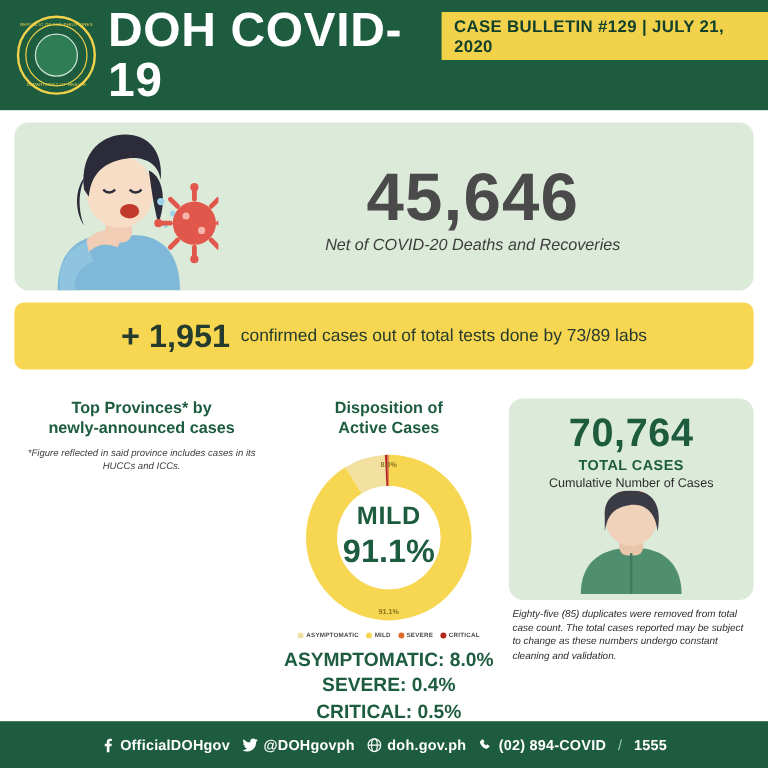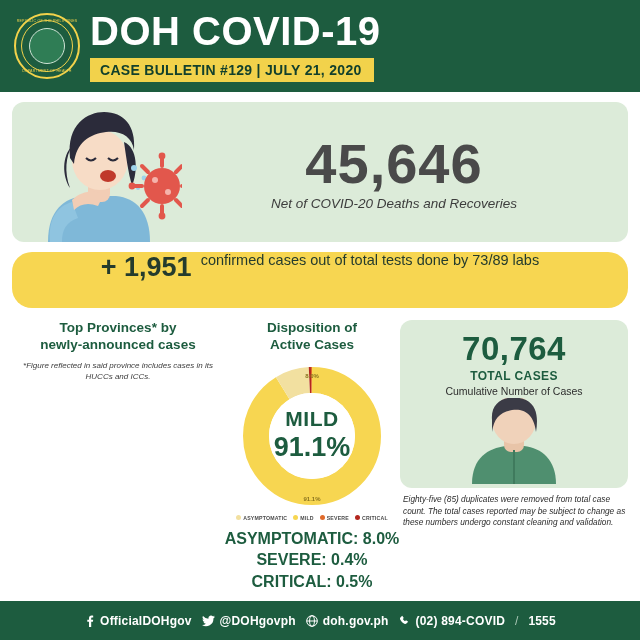--- a/index.html
+++ b/index.html
@@ -59,21 +59,21 @@
     position: absolute;
     left: 0; right: 0;
     text-align: center;
     font-size: 3.6px;
     color: #f2d24b;
     letter-spacing: .2px;
     font-family: "Liberation Sans", sans-serif;
   }
   .seal-txt.top { top: 4px; }
   .seal-txt.bot { bottom: 4px; }
-  .header-text { display: flex; flex-direction: column; justify-content: center; }
+  .header-text { display: flex; flex-direction: row; justify-content: center; }
   .doh-title {
     color: #ffffff;
     font-size: 40px;
     font-weight: bold;
     letter-spacing: .5px;
     line-height: 1.05;
   }
   .bulletin-line {
     margin-top: 6px;
     display: inline-block;
@@ -131,38 +131,39 @@
   .tac-sub {
     color: #3d3d3d;
     font-size: 13.5px;
     font-style: italic;
   }
 
   
   .confirmed-bar {
     margin-top: 10px;
     background: #f7d651;
-    border-radius: 20px;
+    border-radius: 8px;
     height: 56px;
     display: flex;
-    align-items: flex-start;
+    align-items: center;
     justify-content: center;
     color: #243b2d;
   }
   .confirmed-num {
     font-size: 27px;
     font-weight: bold;
     margin-right: 9px;
   }
   .confirmed-txt { font-size: 14.5px; }
 
   
   .columns {
-    margin-top: 12px;
-    display: flex;
+    margin-top: 24px;
+    display: flex;
+    gap: 12px;
   }
   .col-provinces { width: 212px; flex: 0 0 auto; }
   .col-chart { width: 176px; flex: 0 0 auto; }
   .col-total { flex: 1 1 auto; }
 
   .col-head {
     text-align: center;
     color: #1d5c3f;
     font-size: 13.5px;
     font-weight: bold;

